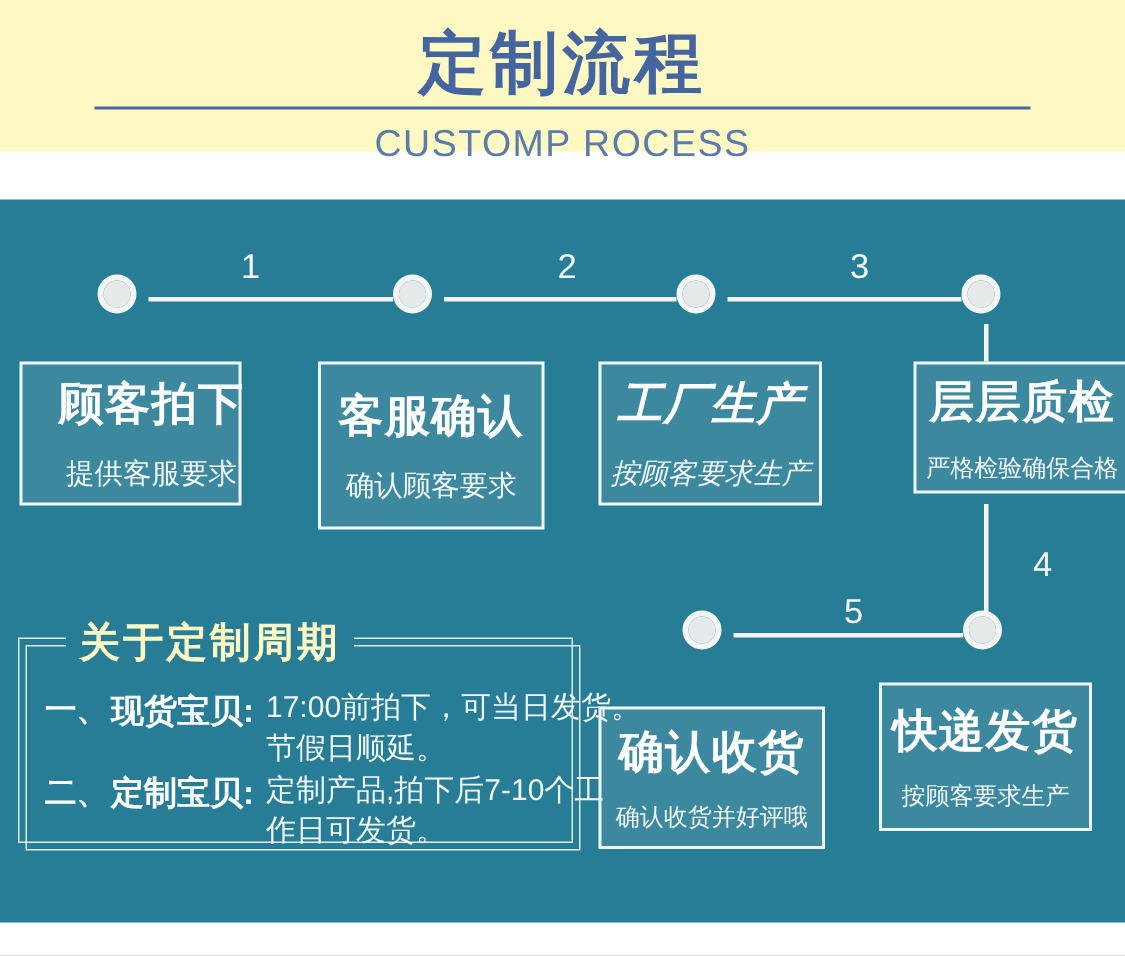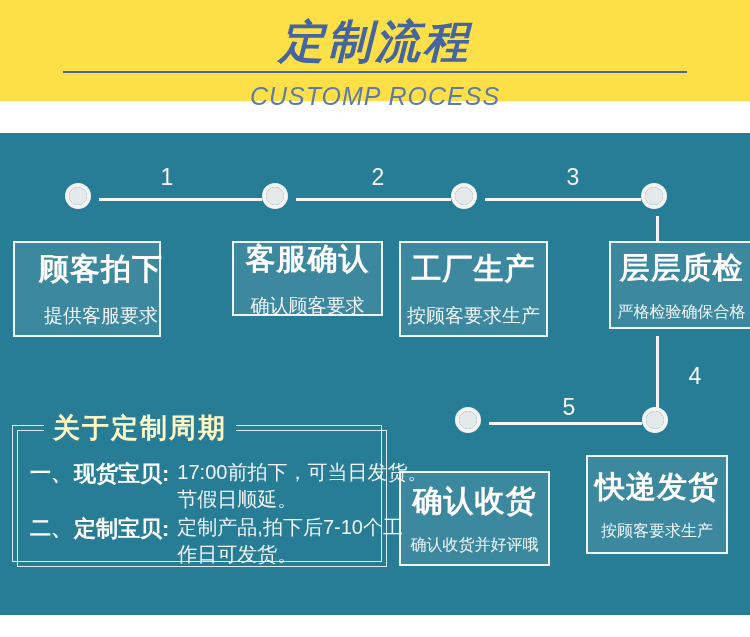--- a/index.html
+++ b/index.html
@@ -5,21 +5,21 @@
   * { margin:0; padding:0; box-sizing:border-box; }
   html,body { background:#fff; }
   .page {
     position:relative;
     width:750px; height:637px;
     background:#ffffff;
     overflow:hidden;
     font-family:"Liberation Sans","DejaVu Sans",sans-serif;
   }
   
-  .header { position:absolute; top:0; left:0; width:750px; height:101px; background:#fde047;font-style:italic; }
+  .header { position:absolute; top:0; left:0; width:750px; height:101px; background:#fef9c3; }
   .header-title {
     position:absolute; top:12px; left:0; width:100%;
     text-align:center; font-size:45px; font-weight:bold;
     color:#4565A0; letter-spacing:3px;
   }
   .header-divider {
     position:absolute; top:71px; left:63px; width:624px; height:2px;
     background:#4767A3;
   }
   .header-subtitle {
@@ -122,25 +122,25 @@
     <div class="num" style="left:155px; top:31px;">1</div>
     <div class="num" style="left:366px; top:31px;">2</div>
     <div class="num" style="left:561px; top:31px;">3</div>
     <div class="num" style="left:683px; top:230px;">4</div>
     <div class="num" style="left:557px; top:261px;">5</div>
 
     <div class="step-box" style="left:13px;  top:108px; width:148px; height:96px;padding-left:28px;">
       <div class="step-title">顾客拍下</div>
       <div class="step-desc">提供客服要求</div>
     </div>
-    <div class="step-box" style="left:212px; top:108px; width:151px; height:75px;margin-left:20px;">
+    <div class="step-box" style="left:212px; top:108px; width:151px; height:112px;">
       <div class="step-title">客服确认</div>
       <div class="step-desc">确认顾客要求</div>
     </div>
-    <div class="step-box" style="left:399px; top:108px; width:149px; height:96px;">
+    <div class="step-box" style="left:399px; top:108px; width:149px; height:96px;font-style:italic;">
       <div class="step-title">工厂生产</div>
       <div class="step-desc">按顾客要求生产</div>
     </div>
     <div class="step-box" style="left:609px; top:108px; width:145px; height:88px;">
       <div class="step-title">层层质检</div>
       <div class="step-desc small">严格检验确保合格</div>
     </div>
 
     <div class="step-box" style="left:399px; top:322px; width:151px; height:95px;margin-top:16px;">
       <div class="step-title">确认收货</div>

